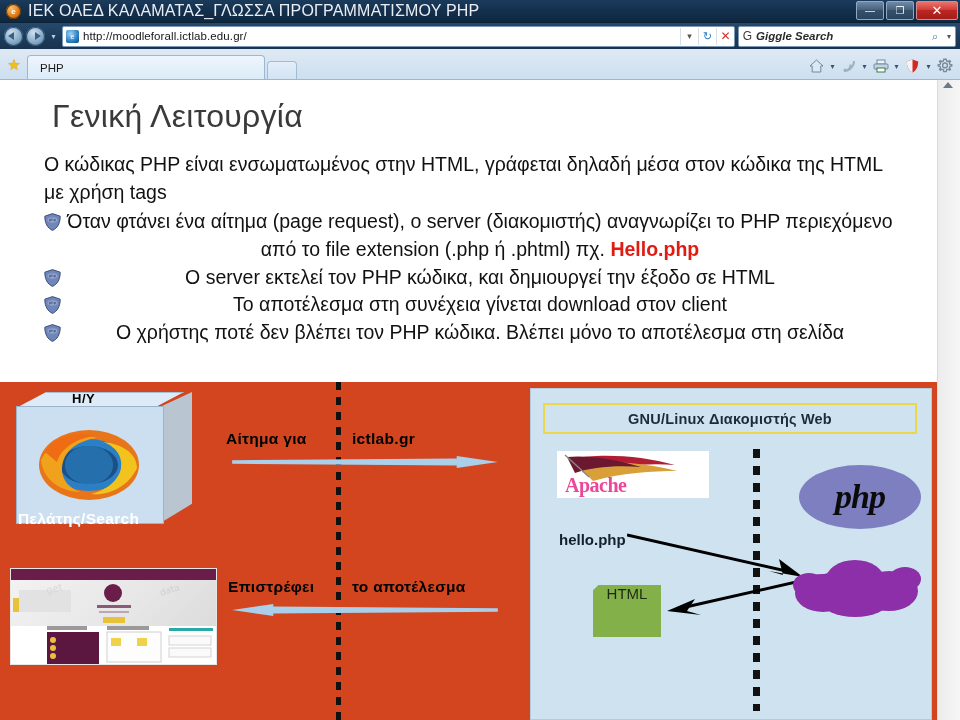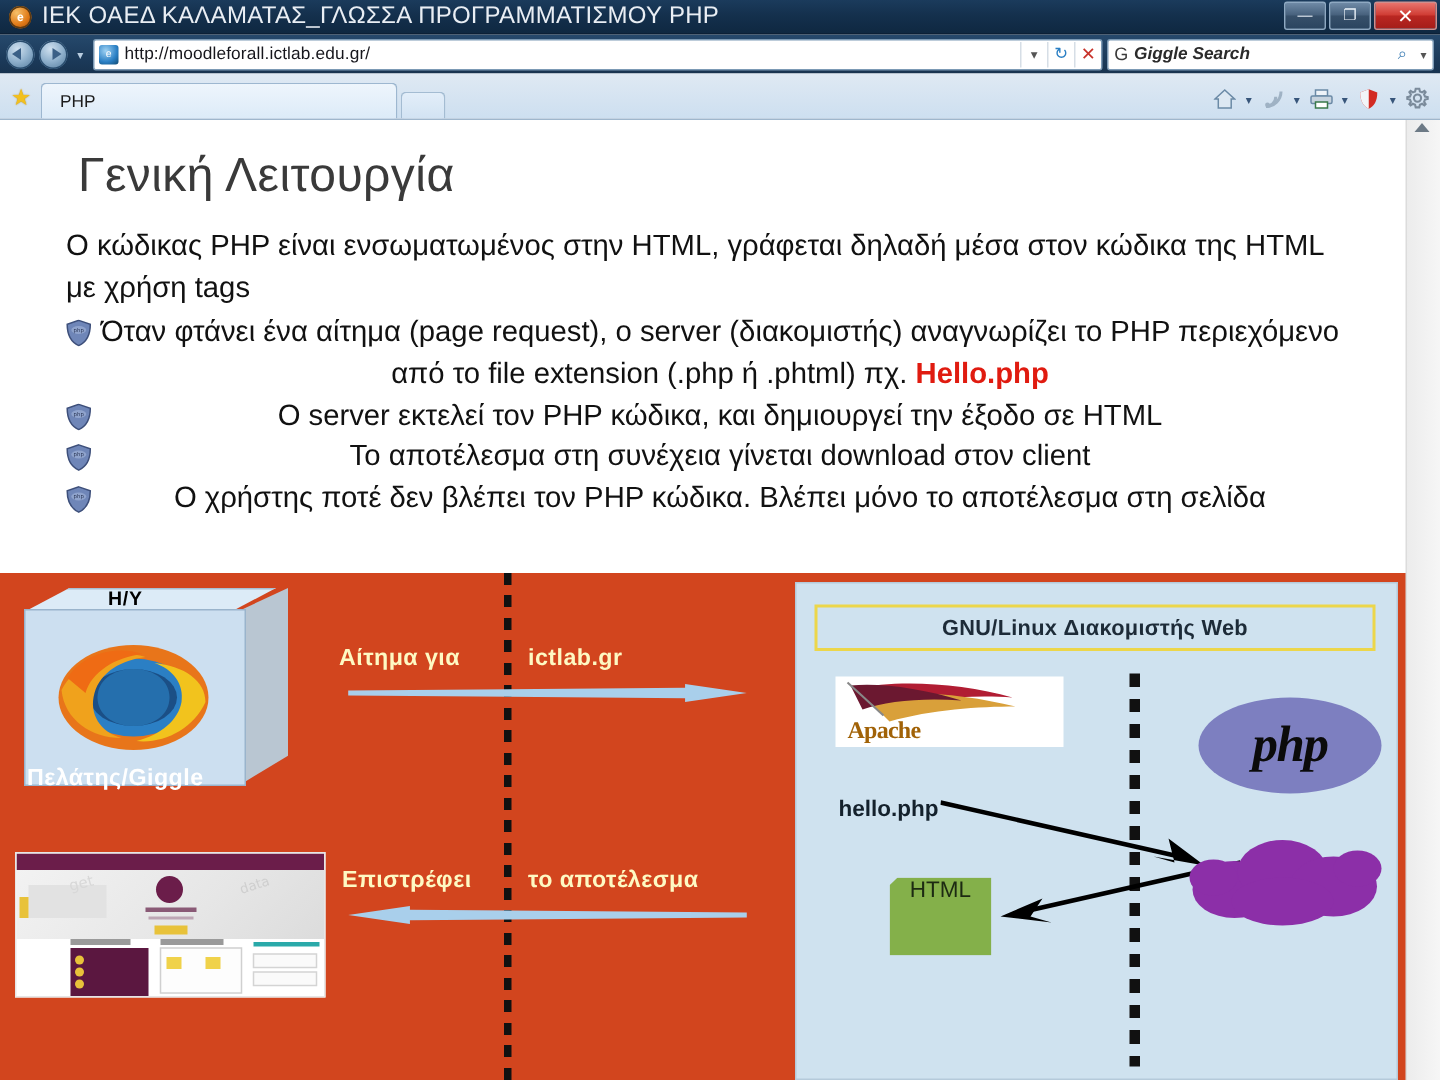--- a/index.html
+++ b/index.html
@@ -175,21 +175,21 @@
   }
   .client-cap{
     position:absolute;left:18px;top:128px;font-size:15.5px;color:#fff;font-weight:bold;
     letter-spacing:.3px;
   }
   .dash-line{
     position:absolute;top:0;width:5px;height:340px;
     background:repeating-linear-gradient(to bottom,#111 0 8px,transparent 8px 15px);
   }
   .arrow-label{
-    position:absolute;font-size:15.5px;color:#fef9c3;font-weight:bold;letter-spacing:.3px;
+    position:absolute;font-size:15.5px;color:#000000;font-weight:bold;letter-spacing:.3px;
     white-space:nowrap;
   }
   .arrow-r{position:absolute;height:12px;}
   .thumb{
     position:absolute;left:10px;top:186px;width:205px;height:95px;background:#fff;
     overflow:hidden;border:1px solid #e6e6e6;
   }
   .thumb-head{height:11px;background:#6b1d4a;}
   .thumb-hero{height:46px;background:linear-gradient(135deg,#f2f2f2 0%,#e6e6e6 60%,#dcdcdc 100%);position:relative;}
   .thumb-body{display:flex;height:38px;}
@@ -201,21 +201,21 @@
     position:absolute;left:12px;top:14px;width:370px;height:27px;
     border:2px solid #ecd64a;background:#cfe2ef;
     display:flex;align-items:center;justify-content:center;
     font-size:14.5px;color:#1d2b38;font-weight:bold;letter-spacing:.2px;
   }
   .apache{
     position:absolute;left:26px;top:62px;width:152px;height:47px;background:#fff;
     overflow:hidden;
   }
   .apache-word{
-    position:absolute;left:8px;bottom:1px;font-size:16px;font-weight:bold;color:#a16207;
+    position:absolute;left:8px;bottom:1px;font-size:20px;font-weight:bold;color:#ec4899;
     letter-spacing:-.5px;font-family:"Liberation Serif",serif;
   }
   .php-logo{
     position:absolute;left:268px;top:76px;width:122px;height:64px;border-radius:50%;
     background:#7d7fc0;display:flex;align-items:center;justify-content:center;
   }
   .php-word{
     font-family:"Liberation Serif",serif;font-style:italic;font-weight:bold;
     font-size:34px;color:#0b0b0b;letter-spacing:-1px;
   }
@@ -390,21 +390,21 @@
               <ellipse cx="52" cy="37" rx="50" ry="35" fill="#e8751a"></ellipse>
               <ellipse cx="52" cy="37" rx="38" ry="26" fill="#2b7fc4"></ellipse>
               <ellipse cx="52" cy="37" rx="29" ry="19" fill="#1b4f86"></ellipse>
               <path d="M52 18 C66 18 76 26 76 37 C76 48 66 56 52 56 C38 56 28 48 28 37 C28 26 38 18 52 18 Z" fill="#2f8fd4" opacity="0.5"></path>
               <path d="M4 32 C16 10 40 4 60 10 C44 12 30 20 26 34 C22 48 30 60 44 64 C24 64 6 52 4 32 Z" fill="#f0a21c"></path>
               <path d="M100 40 C92 58 72 68 54 66 C70 62 82 52 84 40 C86 28 78 18 66 14 C86 16 100 26 100 40 Z" fill="#f2c31d"></path>
               <path d="M8 24 C18 8 40 2 58 8 C40 10 24 20 20 34 Z" fill="#ef6b14"></path>
             </svg>
           </div>
         </div>
-        <div class="client-cap">Πελάτης/Giggle</div>
+        <div class="client-cap">Πελάτης/Search</div>
 
         <div class="dash-line" style="left:336px;"></div>
 
         <div class="arrow-label" style="left:226px;top:48px;">Αίτημα για</div>
         <div class="arrow-label" style="left:352px;top:48px;">ictlab.gr</div>
         <svg class="arrow-r" style="left:210px;top:74px;width:310px;" width="310" height="14" viewBox="0 0 310 14">
           <path d="M0 5 L262 3 L262 0 L310 7 L262 14 L262 11 L0 9 Z" fill="#a9cfeb"></path>
         </svg>
 
         <div class="arrow-label" style="left:228px;top:196px;">Επιστρέφει</div>

